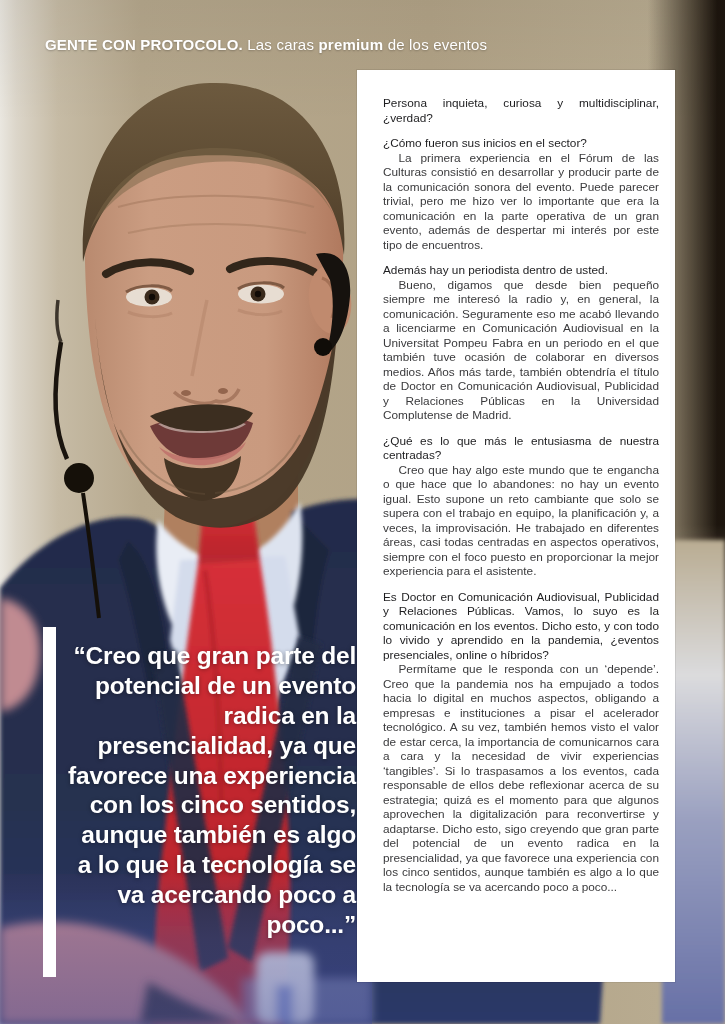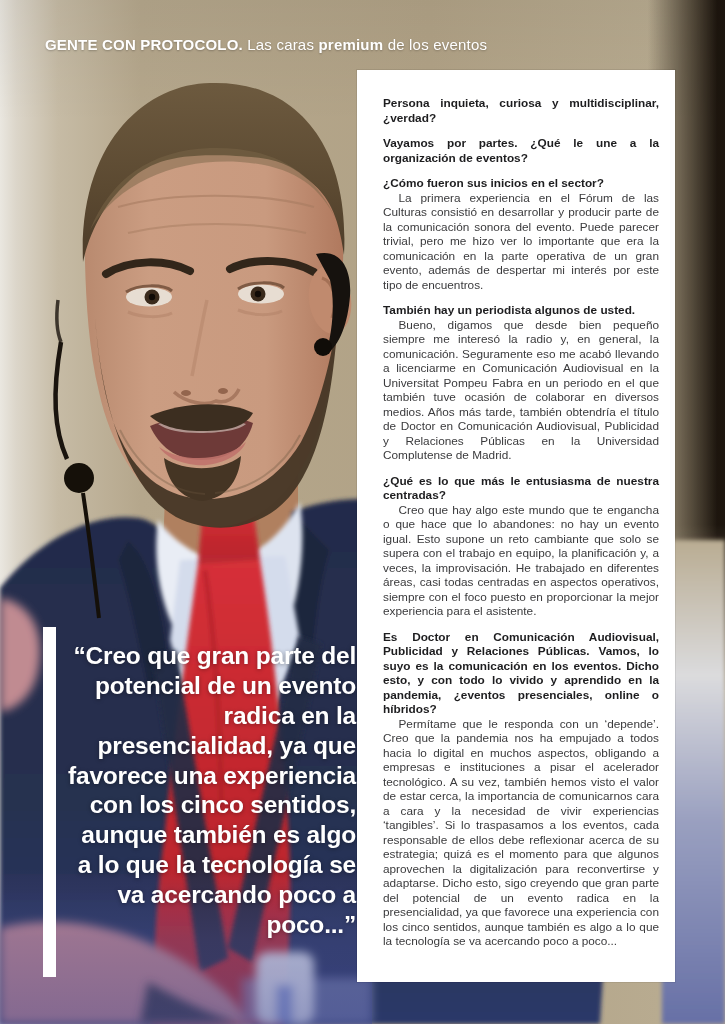--- a/index.html
+++ b/index.html
@@ -24,21 +24,21 @@
     color:#fff;font-size:24.5px;font-weight:700;line-height:1.22;text-align:right;
     letter-spacing:-.2px;text-shadow:0 1px 4px rgba(0,0,0,.35);
   }
   .article-box{
     position:absolute;left:357px;top:70px;width:318px;height:912px;
     background:#fff;box-shadow:0 0 0 1px rgba(0,0,0,.07);
     box-sizing:border-box;padding:26px 16px 0 26px;overflow:hidden;
   }
   .qa{margin:0 0 11px 0;}
   .qa p{margin:0;font-size:11.8px;line-height:14.5px;text-align:justify;}
-  .qa .q{font-weight:700;color:#1d1d1f;}
+  .qa .q{font-weight:400;color:#1d1d1f;}
   .qa .a{color:#3a3a3c;text-indent:15.5px;}
 </style>
 </head>
 <body>
 
 <div class="page">
 
   <svg class="photo" viewBox="0 0 725 1024" aria-hidden="true">
     <defs>
       <linearGradient id="gSkin" x1="0" y1="0" x2="1" y2="0">
@@ -195,30 +195,29 @@
   <div class="quote-bar"></div>
   <div class="pull-quote">“Creo que gran parte del potencial de un evento radica en la presencialidad, ya que favorece una experiencia con los cinco sentidos, aunque también es algo a lo que la tecnología se va acercando poco a poco...”</div>
 
   <div class="article-box">
     <div id="interview-body">
     <div class="qa">
       <p class="q">Persona inquieta, curiosa y multidisciplinar, ¿verdad?</p>
     </div>
 
     <div class="qa">
-      <p class="q">Vayamos por partes. ¿Qué le une a la organización de eventos?</p>
     </div>
 
     <div class="qa">
       <p class="q">¿Cómo fueron sus inicios en el sector?</p>
       <p class="a">La primera experiencia en el Fórum de las Culturas consistió en desarrollar y producir parte de la comunicación sonora del evento. Puede parecer trivial, pero me hizo ver lo importante que era la comunicación en la parte operativa de un gran evento, además de despertar mi interés por este tipo de encuentros.</p>
     </div>
 
     <div class="qa">
-      <p class="q">También hay un periodista algunos de usted.</p>
+      <p class="q">Además hay un periodista dentro de usted.</p>
       <p class="a">Bueno, digamos que desde bien pequeño siempre me interesó la radio y, en general, la comunicación. Seguramente eso me acabó llevando a licenciarme en Comunicación Audiovisual en la Universitat Pompeu Fabra en un periodo en el que también tuve ocasión de colaborar en diversos medios. Años más tarde, también obtendría el título de Doctor en Comunicación Audiovisual, Publicidad y Relaciones Públicas en la Universidad Complutense de Madrid.</p>
     </div>
 
     <div class="qa">
       <p class="q">¿Qué es lo que más le entusiasma de nuestra centradas?</p>
       <p class="a">Creo que hay algo este mundo que te engancha o que hace que lo abandones: no hay un evento igual. Esto supone un reto cambiante que solo se supera con el trabajo en equipo, la planificación y, a veces, la improvisación. He trabajado en diferentes áreas, casi todas centradas en aspectos operativos, siempre con el foco puesto en proporcionar la mejor experiencia para el asistente.</p>
     </div>
 
     <div class="qa">
       <p class="q">Es Doctor en Comunicación Audiovisual, Publicidad y Relaciones Públicas. Vamos, lo suyo es la comunicación en los eventos. Dicho esto, y con todo lo vivido y aprendido en la pandemia, ¿eventos presenciales, online o híbridos?</p>

